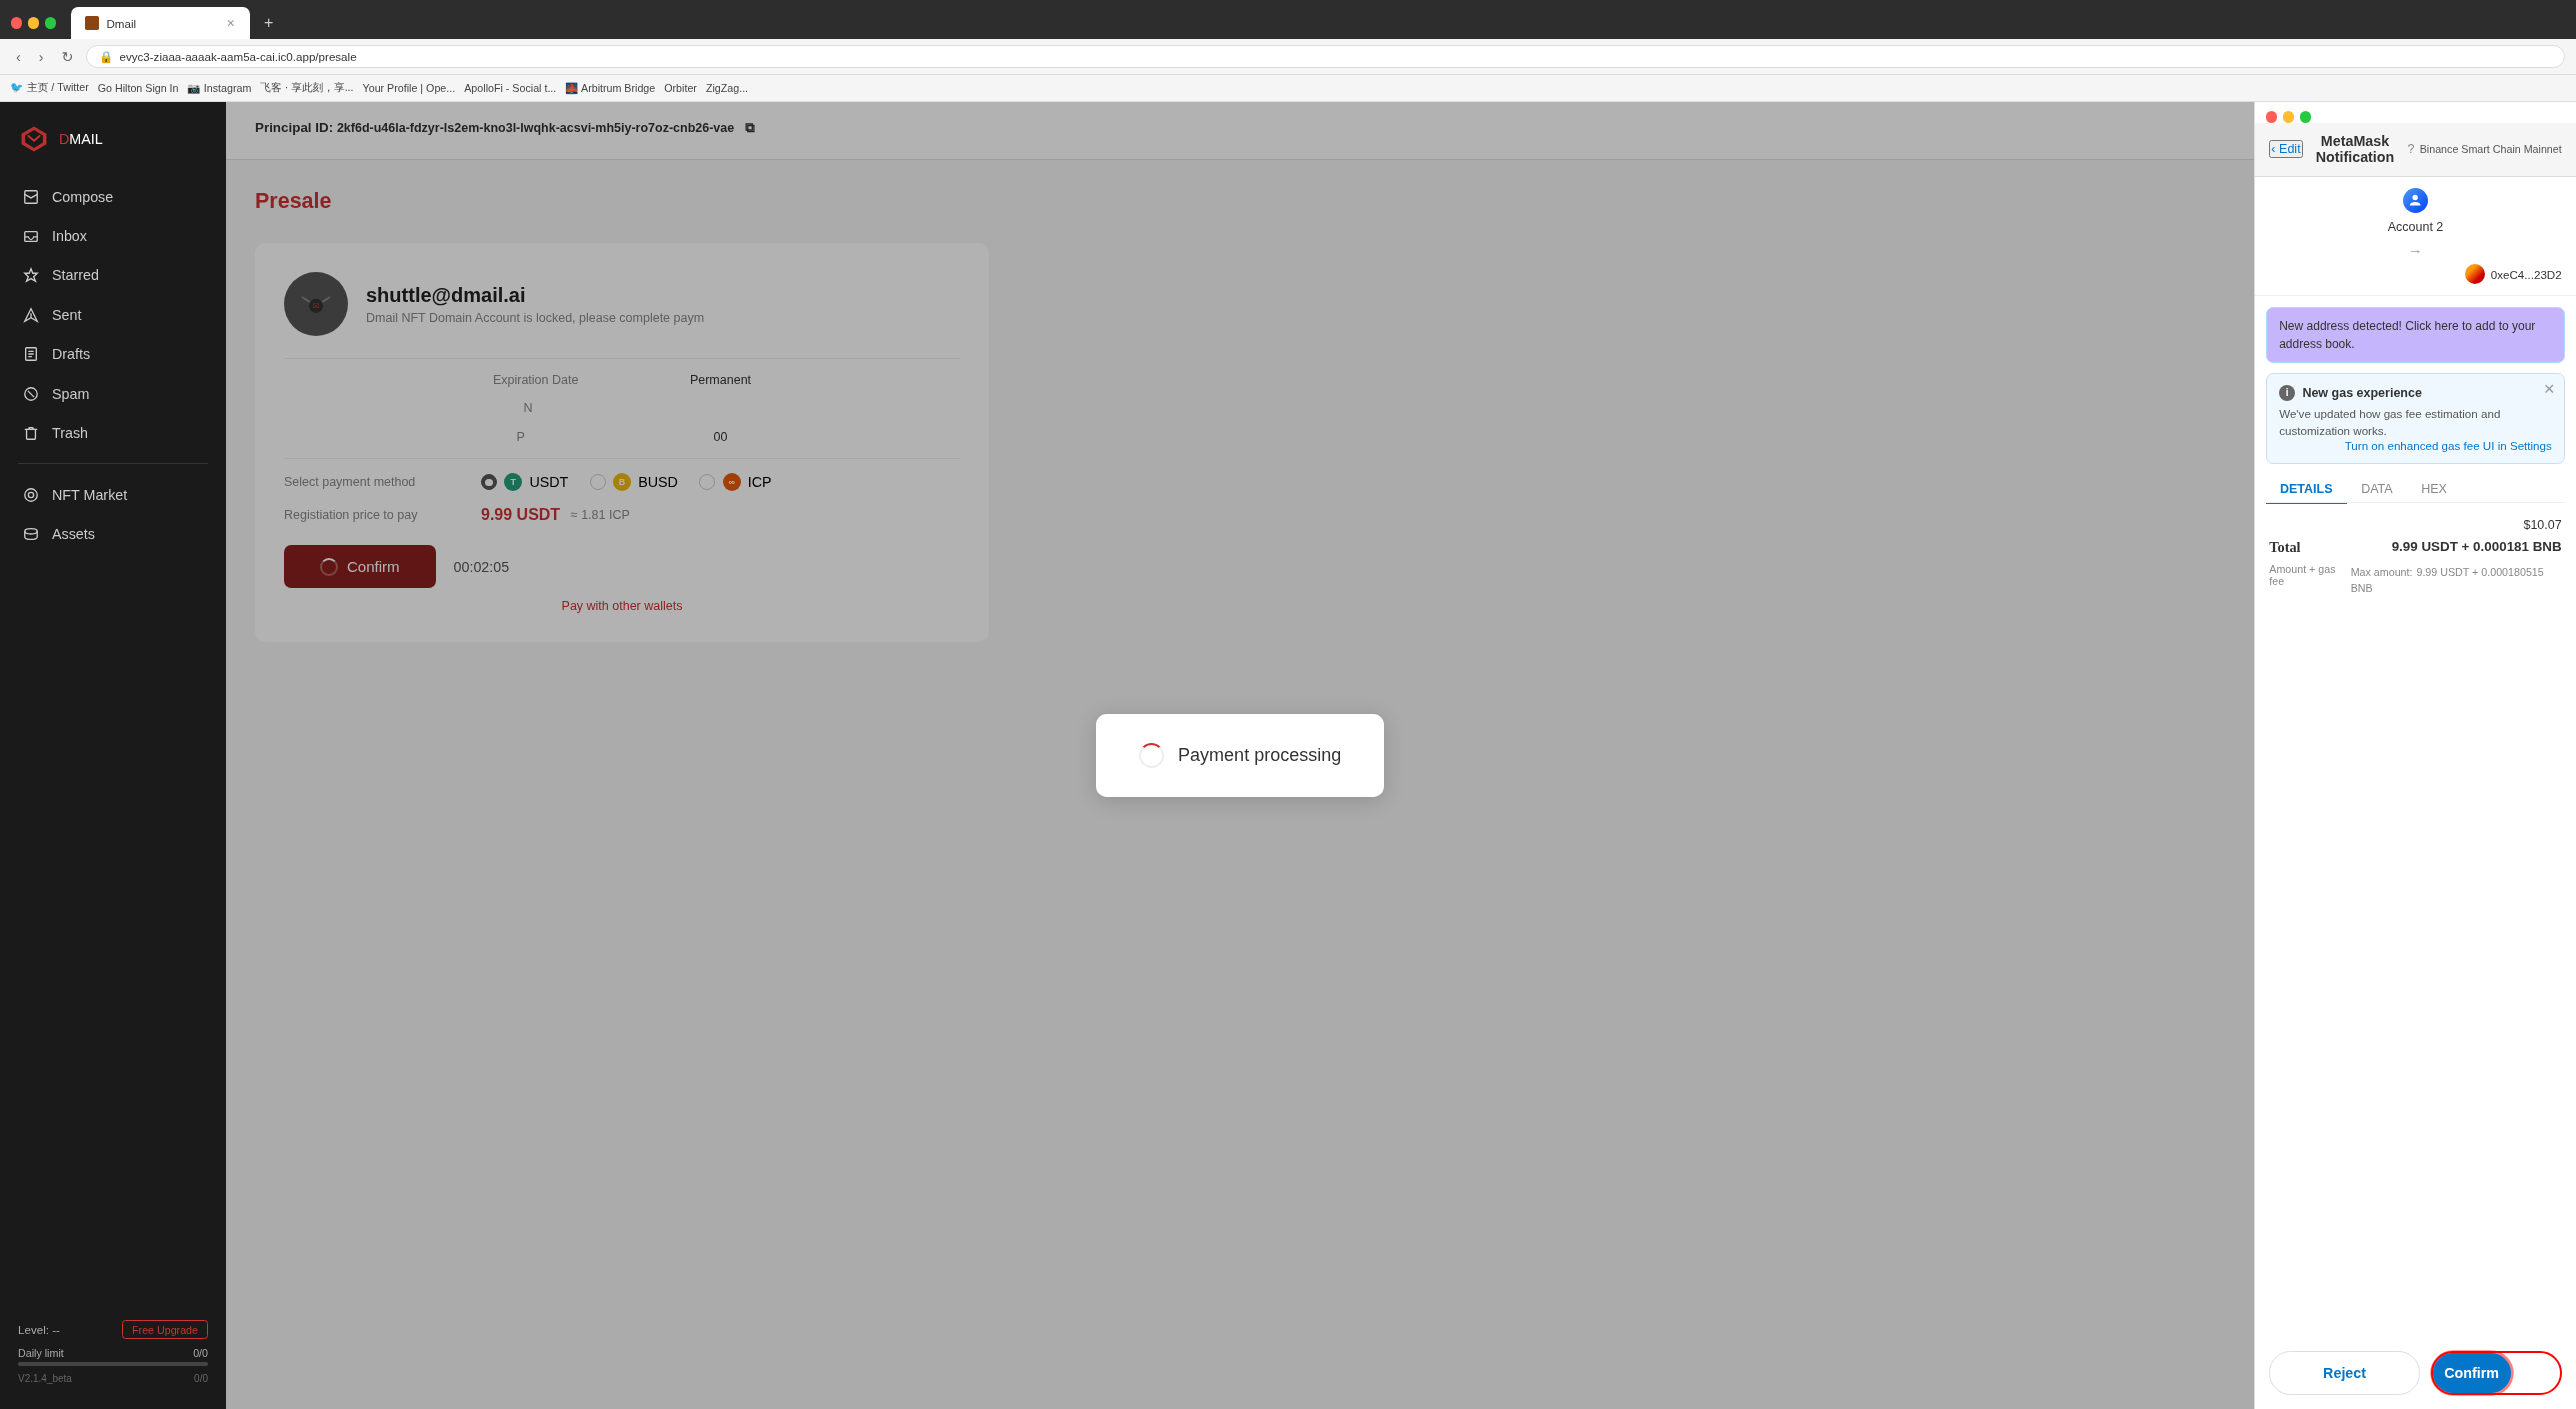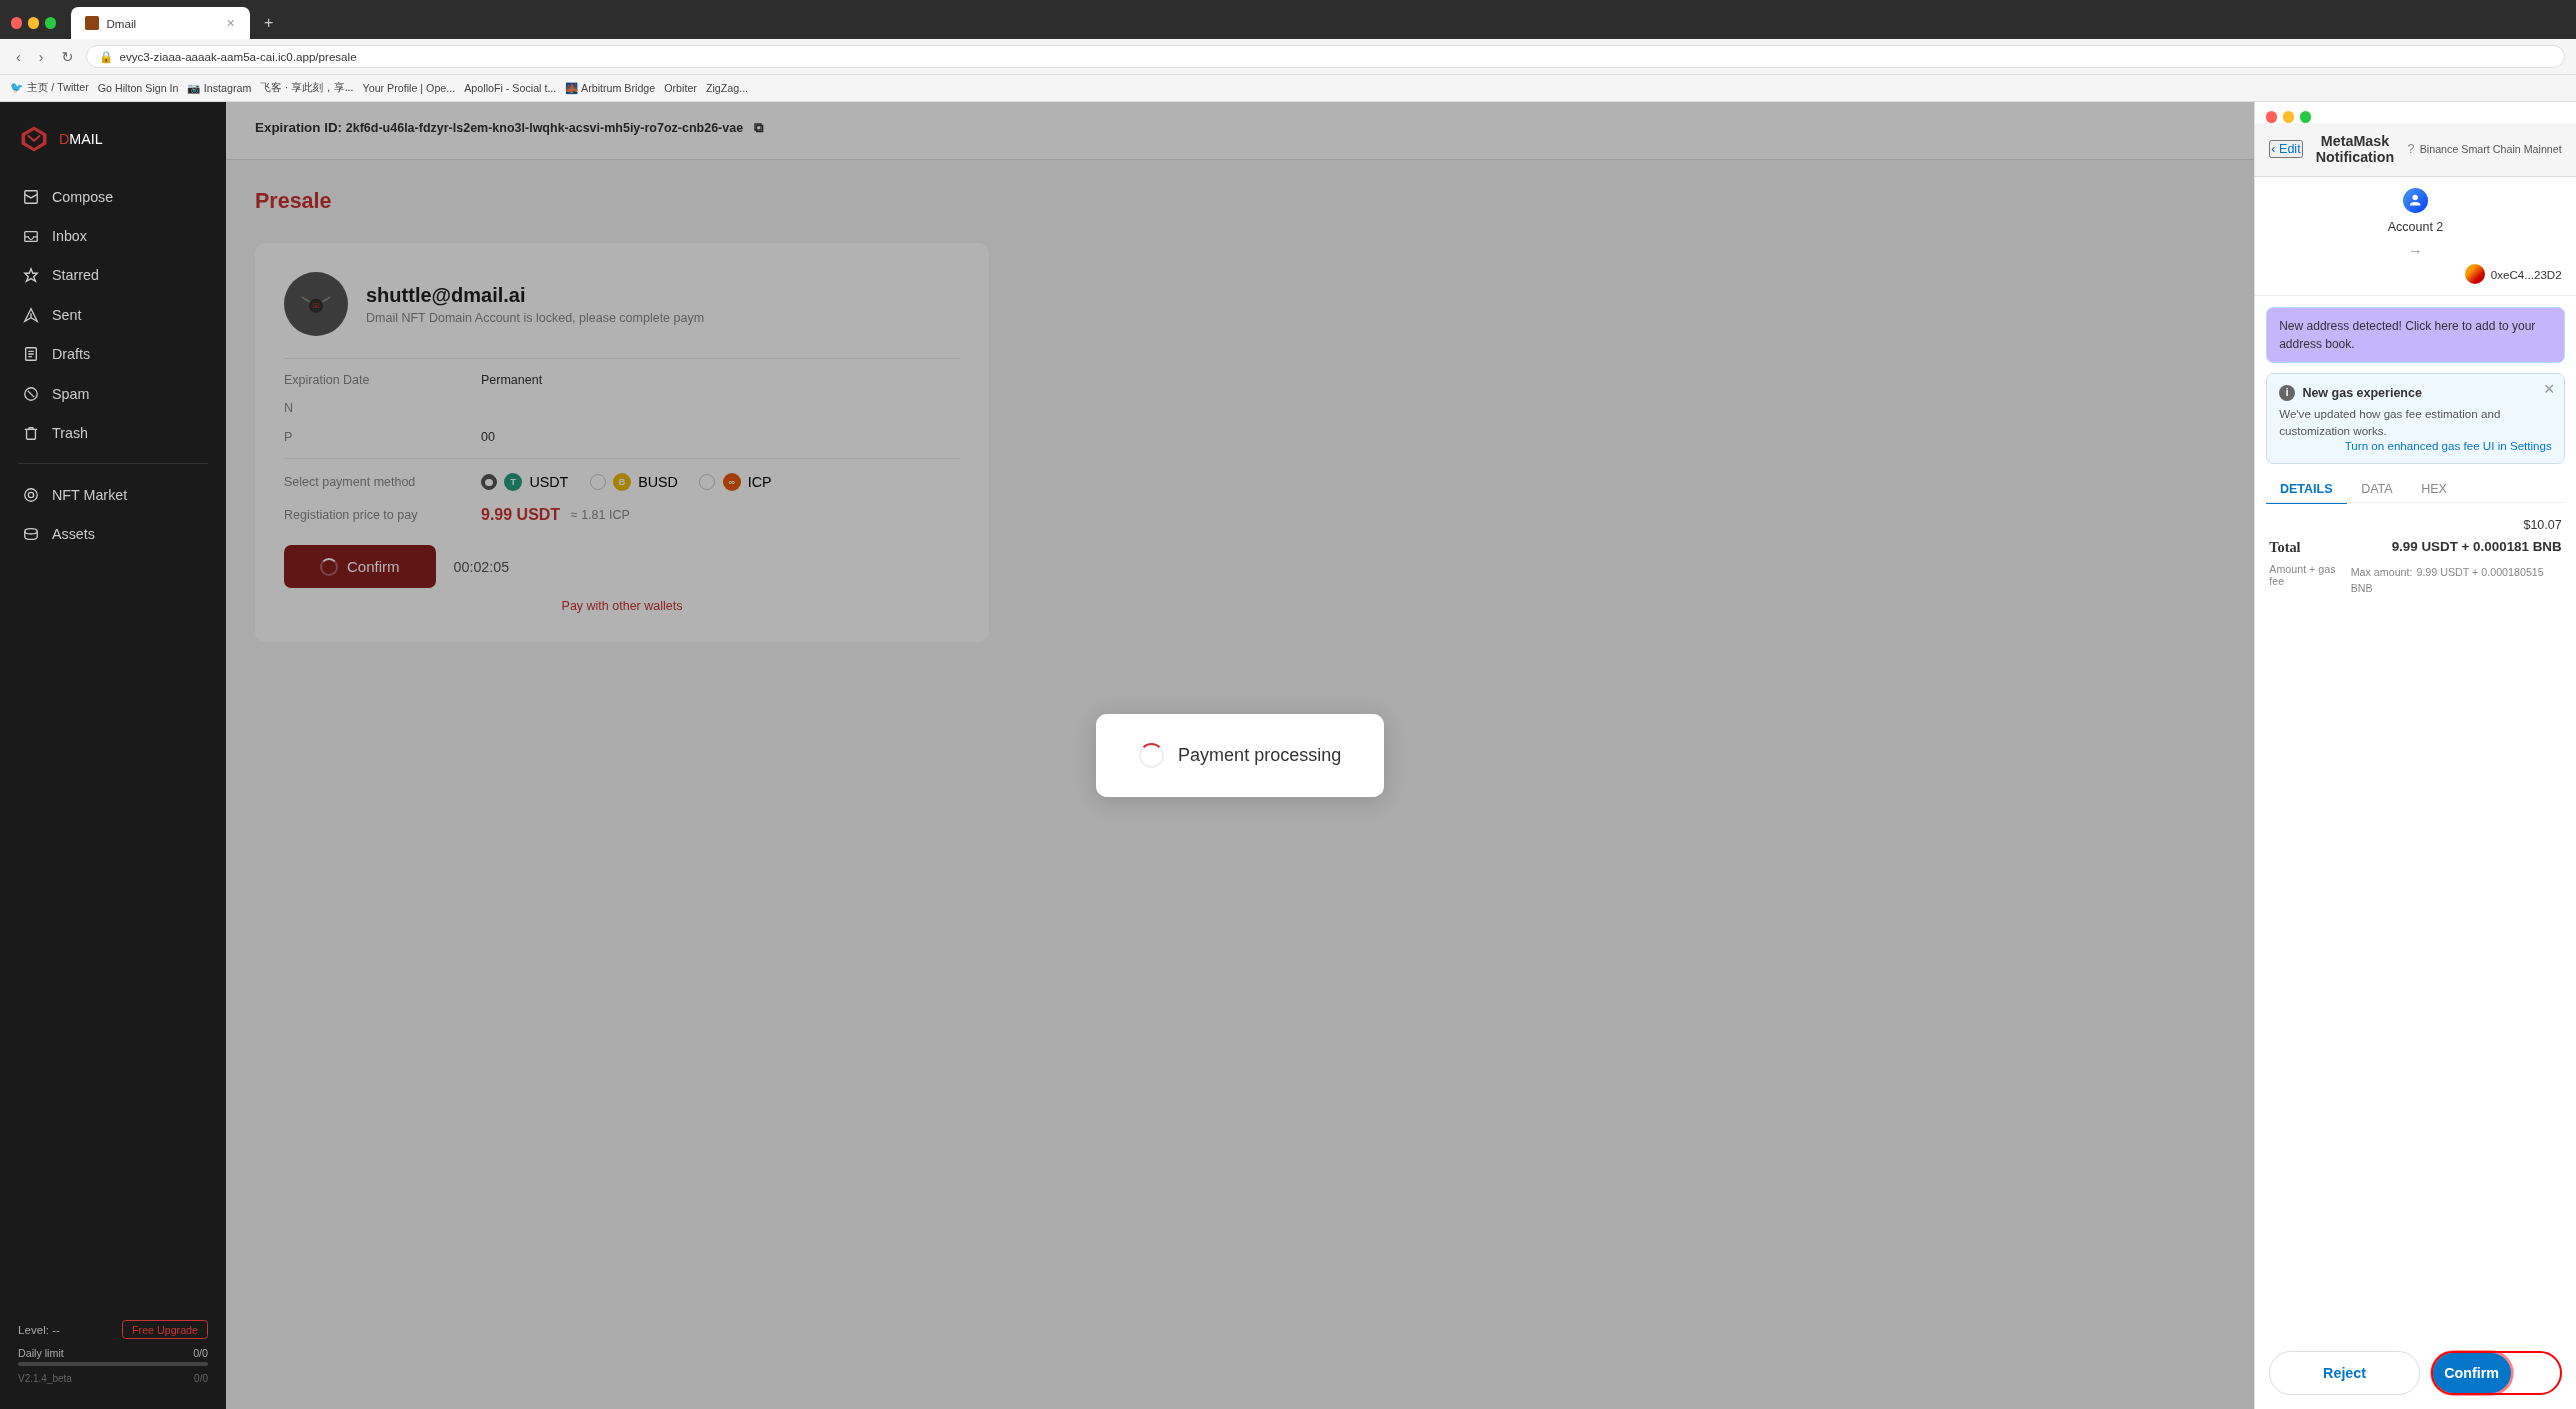--- a/index.html
+++ b/index.html
@@ -56,21 +56,21 @@
     .copy-icon { display: inline-block; margin-left: 7.2px; color: #888; cursor: pointer; }
     .nft-domain { font-size: 13.4px; color: #333; }
     .nft-value { color: #888; }
     .presale-body { padding: 29px; }
     .presale-title { color: #cc3333; font-size: 21.5px; font-weight: 600; margin-bottom: 29px; }
     .presale-card { background: white; border-radius: 10.7px; padding: 29px; max-width: 734px; }
     .email-header { display: flex; align-items: center; gap: 18px; margin-bottom: 21.5px; }
     .email-avatar { width: 64px; height: 64px; background: #555; border-radius: 50%; display: flex; align-items: center; justify-content: center; font-size: 25px; }
     .email-name { font-size: 20px; font-weight: 600; color: #222; }
     .email-desc { color: #888; font-size: 12.5px; margin-top: 3.6px; }
-    .form-row { display: flex; align-items: center; margin-bottom: 14.3px; }
+    .form-row { display: flex; align-items: center; margin-bottom: 14.3px; justify-content: center; }
     .form-label { color: #888; font-size: 12.5px; width: 197px; }
     .form-value { color: #333; font-size: 12.5px; }
     .form-divider { border: none; border-top: 0.9px solid #eee; margin: 14.3px 0; }
     .payment-method-row { display: flex; align-items: center; margin-bottom: 14.3px; }
     .payment-options { display: flex; gap: 21.5px; flex-wrap: wrap; }
     .radio-option { display: flex; align-items: center; gap: 7.2px; cursor: pointer; }
     .radio-circle { width: 16px; height: 16px; border-radius: 50%; border: 1.8px solid #ccc; display: flex; align-items: center; justify-content: center; }
     .radio-circle.selected { border-color: #555; background: #555; }
     .radio-circle.selected::after { content: ''; width: 7.2px; height: 7.2px; border-radius: 50%; background: white; }
     .token-icon { width: 18px; height: 18px; border-radius: 50%; display: inline-flex; align-items: center; justify-content: center; font-size: 9px; font-weight: bold; }
@@ -287,21 +287,21 @@
       <div class="version">
         <span>V2.1.4_beta</span>
         <span>0/0</span>
       </div>
     </div>
   </div>
 
   <div class="main-content">
     <div class="presale-header">
       <div class="principal-id">
-        <span style="font-weight:600;">Expiration ID:</span>
+        <span style="font-weight:600;">Principal ID:</span>
         <span class="principal-value">2kf6d-u46la-fdzyr-ls2em-kno3l-lwqhk-acsvi-mh5iy-ro7oz-cnb26-vae</span>
         <span class="copy-icon">⧉</span>
       </div>
     </div>
     <div class="presale-body">
       <div class="presale-title">Presale</div>
       <div class="presale-card">
         <div class="email-header">
           <div class="email-avatar">
             <svg width="36" height="32" viewBox="0 0 40 36" style="font-size:28px">

